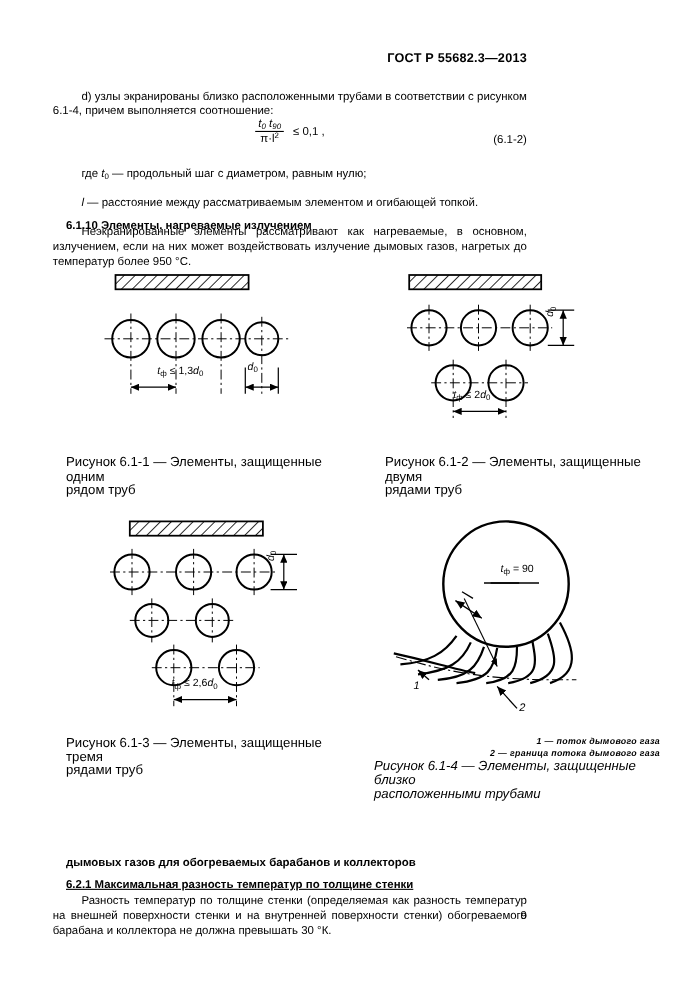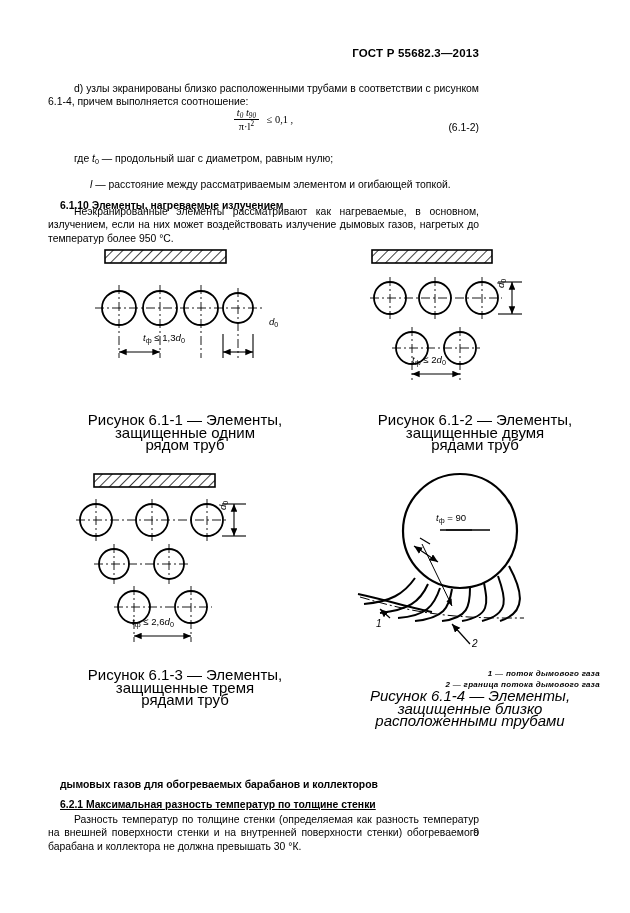--- a/index.html
+++ b/index.html
@@ -35,29 +35,29 @@
     position:absolute; left:48px; right:22px; top:108px;
     font-size:10.4px;
   }
   .frac {
     display:inline-block; text-align:center; vertical-align:middle;
     position:relative; top:-1px;
   }
   .frac .num { display:block; padding:0 3px 1px 3px; font-style:italic; }
   .frac .den { display:block; border-top:1px solid #000; padding:1px 3px 0 3px; }
   .formula-center {
-    position:absolute; left:0; right:0; text-align:center;font-family:Liberation Serif, serif;
+    position:absolute; left:0; right:0; text-align:center;
   }
   .formula-num { position:absolute; right:0; top:14px; font-size:10.4px; }
 
   
   .fig { position:absolute; }
   .fig svg { display:block; }
   .caption {
-    position:absolute; text-align:center; font-size:15px; line-height:12.6px;
+    position:absolute; font-size:12px; line-height:12.6px;
   }
   .legend {
     position:absolute; text-align:right; font-size:8px; line-height:11px;
     letter-spacing:.3px;
     font-weight:bold;
   }
   .legend .ital { font-style:italic; }
 
   
   .h2 {
@@ -85,21 +85,21 @@
         <span class="den"><span>π·l</span><sup>2</sup></span>
       </span>
       <span style="margin-left:5px;">≤ 0,1 ,</span>
     </div>
     <div class="formula-num">(6.1-2)</div>
   </div>
 
   <div class="textblock" style="top:152px; left:74px;"><span>где </span><span class="ital">t</span><sub>0</sub><span> — продольный шаг с диаметром, равным нулю;</span></div>
 
 
-  <div class="textblock" style="top:178px; left:74px;margin-left:16px;"><span class="ital">l</span><span> — расстояние между рассматриваемым элементом и огибающей топкой.</span></div>
+  <div class="textblock" style="top:178px; left:74px;"><span class="ital">l</span><span> — расстояние между рассматриваемым элементом и огибающей топкой.</span></div>
 
   <div class="textblock bold" style="top:172px; left:60px;margin-top:27px;">6.1.10 Элементы, нагреваемые излучением</div>
   <div class="textblock indent" style="top:205px;">Неэкранированные элементы рассматривают как нагреваемые, в основном, излучением, если на них может воздействовать излучение дымовых газов, нагретых до температур более 950 °С.</div>
 
   <div class="fig" style="left:85px; top:248px;">
     <svg width="230" height="130" viewBox="0 0 230 130">
       <defs>
         <pattern id="hatch1" width="7" height="7" patternTransform="rotate(45)" patternUnits="userSpaceOnUse">
           <line x1="0" y1="0" x2="0" y2="7" stroke="#000" stroke-width="1.5"></line>
         </pattern>
@@ -129,21 +129,21 @@
       </g>
 
       <g stroke="#000" stroke-width="1.1">
         <line x1="34" y1="104" x2="75" y2="104" marker-start="url(#arS)" marker-end="url(#ar)"></line>
         <line x1="138" y1="104" x2="168" y2="104" marker-start="url(#arS)" marker-end="url(#ar)"></line>
         <line x1="138" y1="86" x2="138" y2="110"></line>
         <line x1="168" y1="86" x2="168" y2="110"></line>
       </g>
     </svg>
     <div style="position:absolute; left:58px; top:84px; font-size:9.6px; white-space:nowrap;"><span class="ital">t</span><sub>ф</sub><span> ≤ 1,3</span><span class="ital">d</span><sub>0</sub></div>
-    <div style="position:absolute; left:140px; top:68px; font-size:9.6px; white-space:nowrap;margin-left:44px;"><span class="ital">d</span><sub>0</sub></div>
+    <div style="position:absolute; left:140px; top:80px; font-size:9.6px; white-space:nowrap;"><span class="ital">d</span><sub>0</sub></div>
   </div>
 
   <div class="fig" style="left:370px; top:248px;">
     <svg width="210" height="135" viewBox="0 0 210 135">
       <defs>
         <pattern id="hatch2" width="7" height="7" patternTransform="rotate(45)" patternUnits="userSpaceOnUse">
           <line x1="0" y1="0" x2="0" y2="7" stroke="#000" stroke-width="1.5"></line>
         </pattern>
       </defs>
       <rect x="2" y="2" width="120" height="13" fill="url(#hatch2)" stroke="#000" stroke-width="1.6"></rect>
@@ -181,21 +181,21 @@
 
   <div class="caption" style="left:60px; top:414px; width:250px;">
     <span>Рисунок 6.1-1 — Элементы, защищенные одним</span><br>
     <span>рядом труб</span>
   </div>
   <div class="caption" style="left:350px; top:414px; width:250px;">
     <span>Рисунок 6.1-2 — Элементы, защищенные двумя</span><br>
     <span>рядами труб</span>
   </div>
 
-  <div class="fig" style="left:74px; top:472px;">
+  <div class="fig" style="left:98px; top:472px;">
     <svg width="230" height="180" viewBox="0 0 230 180">
       <defs>
         <pattern id="hatch3" width="7" height="7" patternTransform="rotate(45)" patternUnits="userSpaceOnUse">
           <line x1="0" y1="0" x2="0" y2="7" stroke="#000" stroke-width="1.5"></line>
         </pattern>
       </defs>
       <rect x="20" y="2" width="121" height="13" fill="url(#hatch3)" stroke="#000" stroke-width="1.6"></rect>
       <g fill="none" stroke="#000" stroke-width="1.8">
         <circle cx="22" cy="48" r="16"></circle>
           <circle cx="78" cy="48" r="16"></circle>
@@ -255,21 +255,21 @@
         <line x1="94" y1="64" x2="120" y2="64"></line>
       </g>
       <line x1="88" y1="64" x2="138" y2="64" stroke="#000" stroke-width="1.4"></line>
 
       <path d="M70,78 L100,140" fill="none" stroke="#000" stroke-width="1" marker-end="url(#ar)"></path>
 
       <path d="M38,152 L28,143" fill="none" stroke="#000" stroke-width="1.2" marker-end="url(#ar)"></path>
 
       <path d="M118,178 L100,158" fill="none" stroke="#000" stroke-width="1.2" marker-end="url(#ar)"></path>
     </svg>
-    <div style="position:absolute; left:84px; top:46px; font-size:9.6px; white-space:nowrap;"><span class="ital">t</span><sub>ф</sub><span> = 90</span></div>
+    <div style="position:absolute; left:103px; top:46px; font-size:9.6px; white-space:nowrap;"><span class="ital">t</span><sub>ф</sub><span> = 90</span></div>
     <div style="position:absolute; left:24px; top:152px; font-size:10px; font-style:italic;">1</div>
     <div style="position:absolute; left:120px; top:172px; font-size:10px; font-style:italic;">2</div>
   </div>
 
   <div class="caption" style="left:60px; top:669px; width:250px;">
     <span>Рисунок 6.1-3 — Элементы, защищенные тремя</span><br>
     <span>рядами труб</span>
   </div>
 
   <div class="legend" style="left:340px; top:668px; width:260px;">

